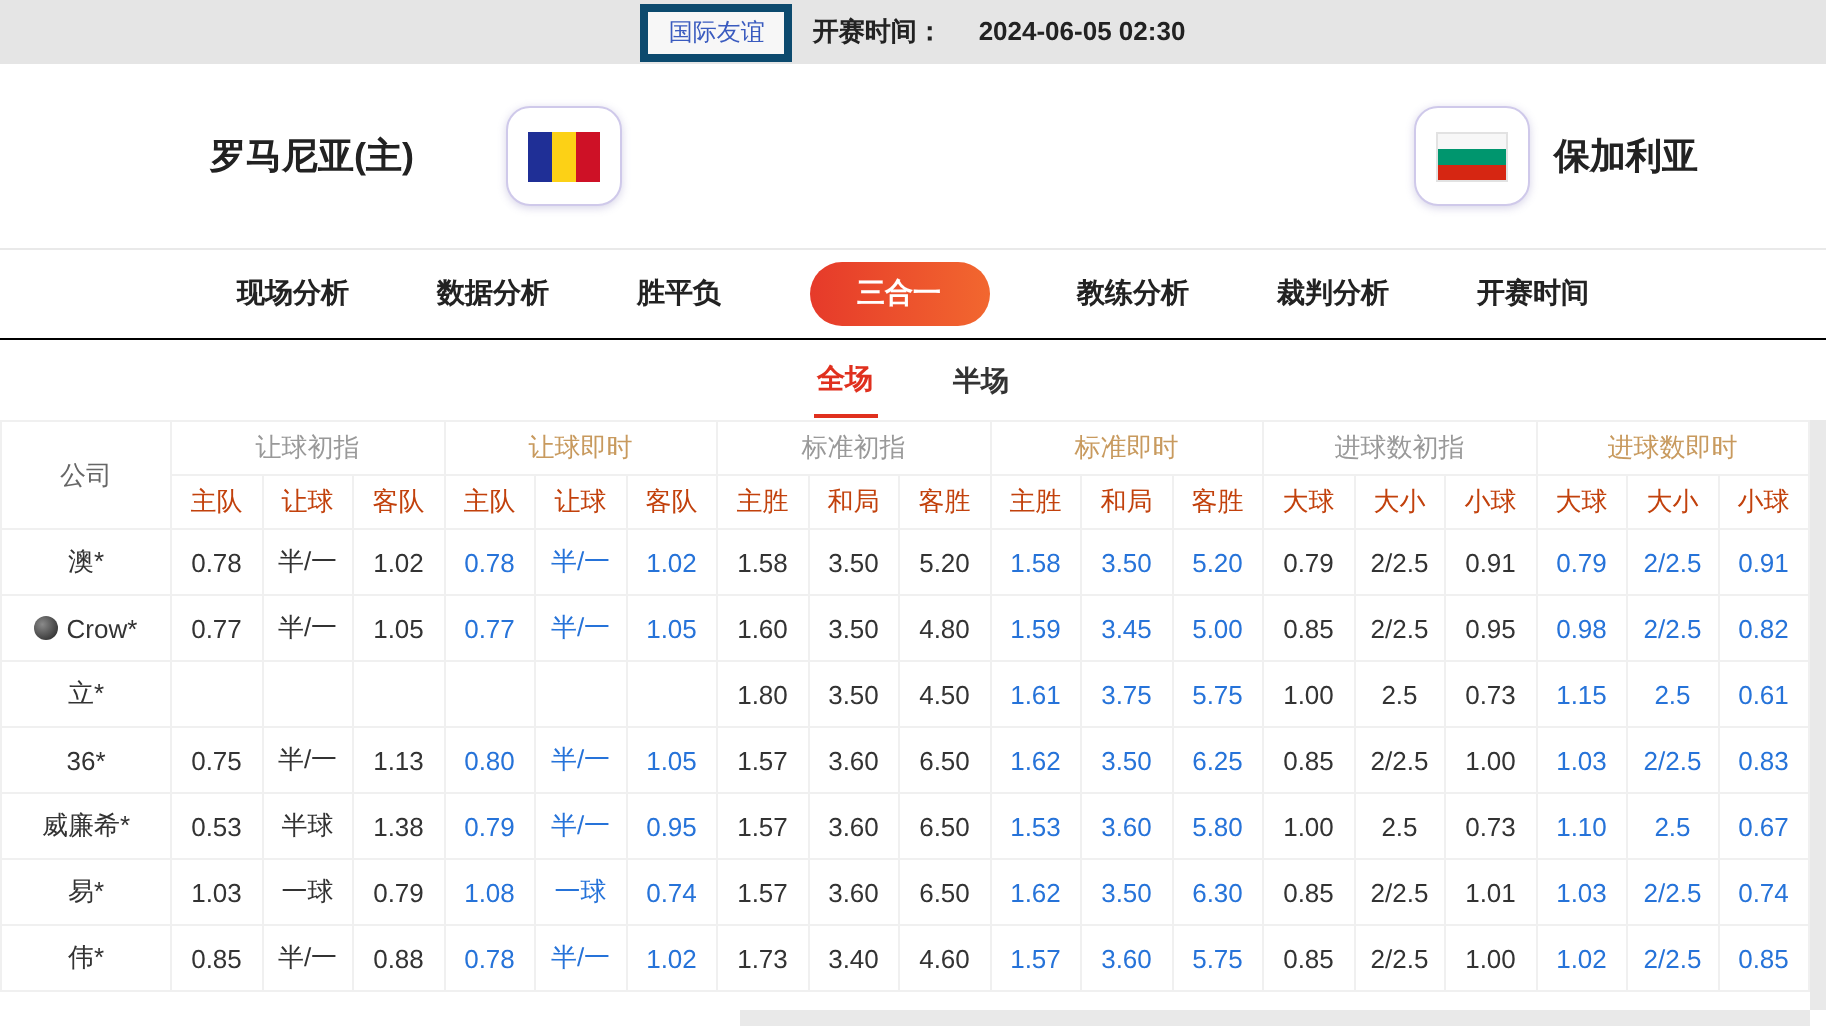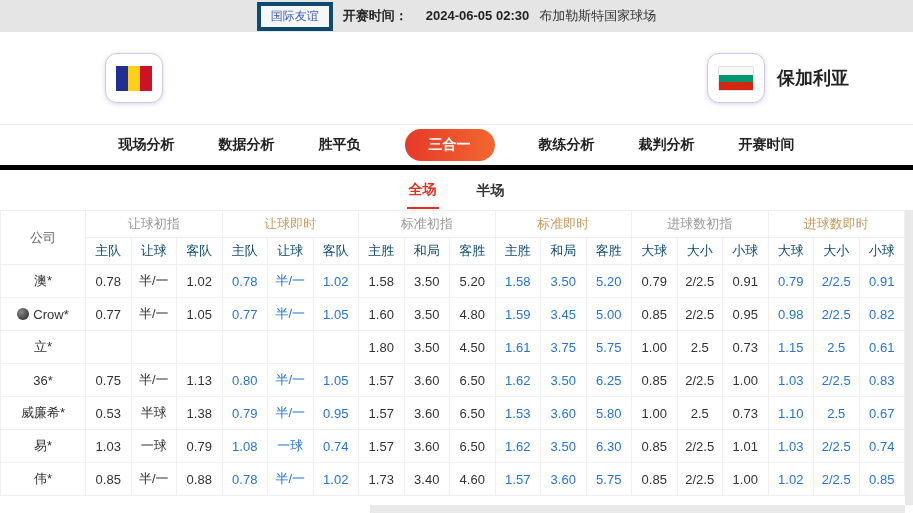--- a/index.html
+++ b/index.html
@@ -42,21 +42,21 @@
   .flag.bg { background:linear-gradient(180deg,#f7f7f7 0 33.4%,#00966e 33.4% 66.7%,#d62612 66.7% 100%); border:1px solid #e2e2e2; }
   .countdown {
     position:absolute; left:50%; transform:translateX(-50%);
     display:flex; align-items:baseline; gap:6px;
     font-size:14px; font-weight:bold; color:#222; white-space:nowrap;
   }
   .cd-num { color:#2b63c6; font-size:22px; font-weight:bold; letter-spacing:1px; }
 
   
   .nav {
-    border-top:1px solid #e9e9e9; border-bottom:5px solid #000000;
+    border-top:1px solid #e9e9e9; border-bottom:1px solid #000000;
     height:46px; display:flex; align-items:center; justify-content:center; gap:44px;
     font-size:14px; font-weight:bold; color:#222;
   }
   .nav-tab { cursor:pointer; white-space:nowrap; }
   .nav-tab.active {
     background:linear-gradient(90deg,#e63a2a,#f2672f);
     color:#fff; border-radius:16px; padding:7px 24px;
   }
 
   
@@ -73,45 +73,45 @@
     border-top:1px solid #eee;
   }
   table.odds th, table.odds td {
     border:1px solid #f0f0f0; text-align:center; padding:0;
     overflow:hidden; white-space:nowrap;
   }
   table.odds thead th { height:27px; font-weight:normal; background:#fff; }
   th.company-h { color:#666; }
   th.group-h.init-h { color:#999; }
   th.group-h.live-h { color:#c89a5e; }
-  th.sub-h { color:#0c4a6e; }
+  th.sub-h { color:#c2410c; }
   table.odds tbody td { height:33px; color:#333; }
   td.company { color:#333; cursor:pointer; }
   td.val.live { color:#2673d9; }
   .logo-dot {
     display:inline-block; width:12px; height:12px; border-radius:50%;
     background:radial-gradient(circle at 35% 35%, #8a8a8a, #1e1e1e);
     margin-right:4px; vertical-align:-1px;
   }
 
   
   .v-scroll { position:absolute; right:0; top:210px; bottom:8px; width:8px; background:#e9e9e9; }
   .h-scroll { position:absolute; left:370px; right:8px; bottom:0; height:8px; background:#e9e9e9; }
 </style>
 </head>
 <body>
 
 <div class="topbar">
   <span class="league-badge">国际友谊</span>
   <span class="kickoff"><b>开赛时间：</b><b class="time">2024-06-05 02:30</b></span>
-  <span class="venue">布加勒斯特国家球场</span>
 </div>
 
 <div class="match-header">
   <div class="team home">
+    <span class="team-name">罗马尼亚(主)</span>
     <span class="flag-box">
         <span class="flag ro"></span>
       </span>
   </div>
   <div class="team away">
     <span class="flag-box">
         <span class="flag bg"></span>
       </span>
     <span class="team-name">保加利亚</span>
   </div>

